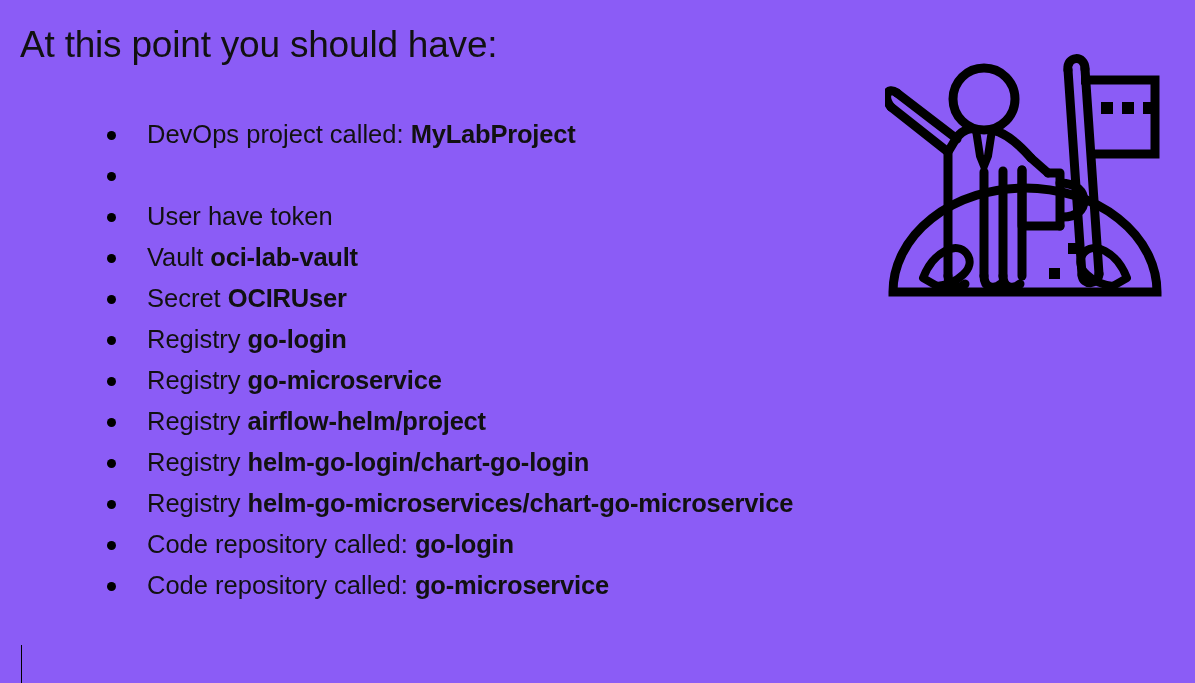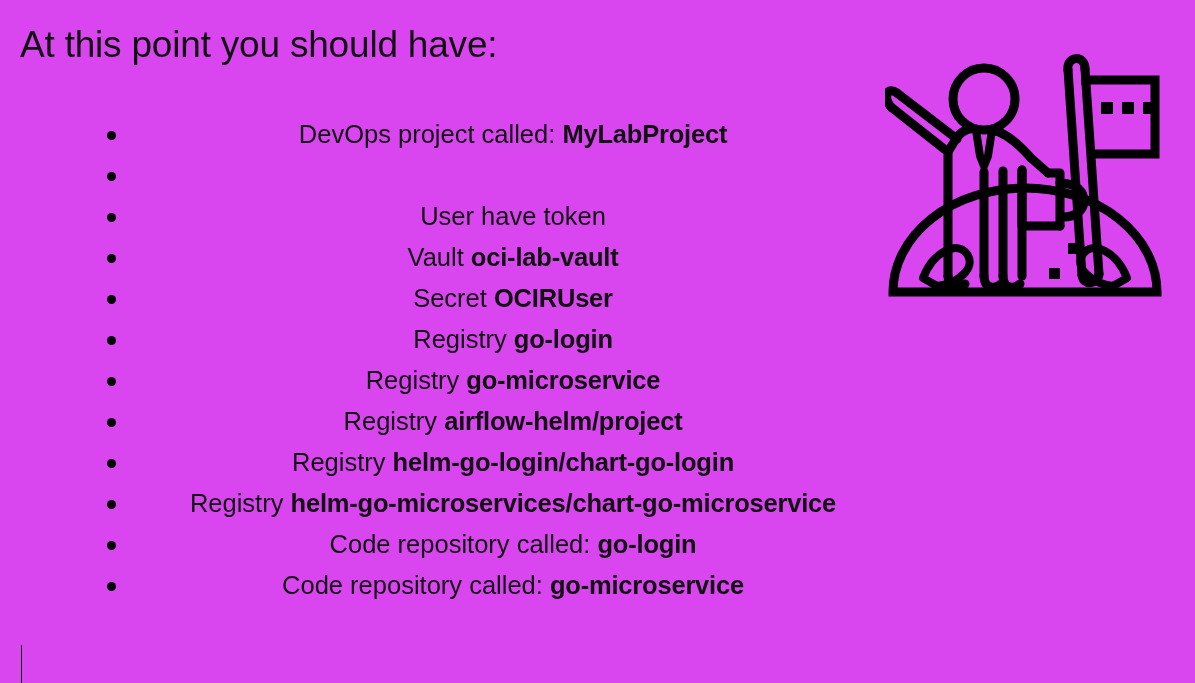--- a/index.html
+++ b/index.html
@@ -10,21 +10,21 @@
   body {
     font-family: "Liberation Sans", "DejaVu Sans", sans-serif;
     color: #000000;
     -webkit-font-smoothing: antialiased;
   }
 
   #slide {
     position: relative;
     width: 1195px;
     height: 683px;
-    background: #d946ef;
+    background: #8b5cf6;
     overflow: hidden;
   }
 
   
   #slide-title {
     position: absolute;
     left: 20px;
     top: 22px;
     font-size: 37px;
     font-weight: 400;
@@ -36,21 +36,20 @@
 
   
   #bullet-list {
     position: absolute;
     left: 99px;
     top: 114px;
     width: 780px;
     margin: 0;
     padding: 0;
     list-style: none;
-    text-align: center;
   }
   .bullet-item {
     position: relative;
     height: 41px;
     line-height: 41px;
     padding-left: 48px;
     font-size: 25.5px;
     font-weight: 400;
     color: #111111;
     white-space: nowrap;

